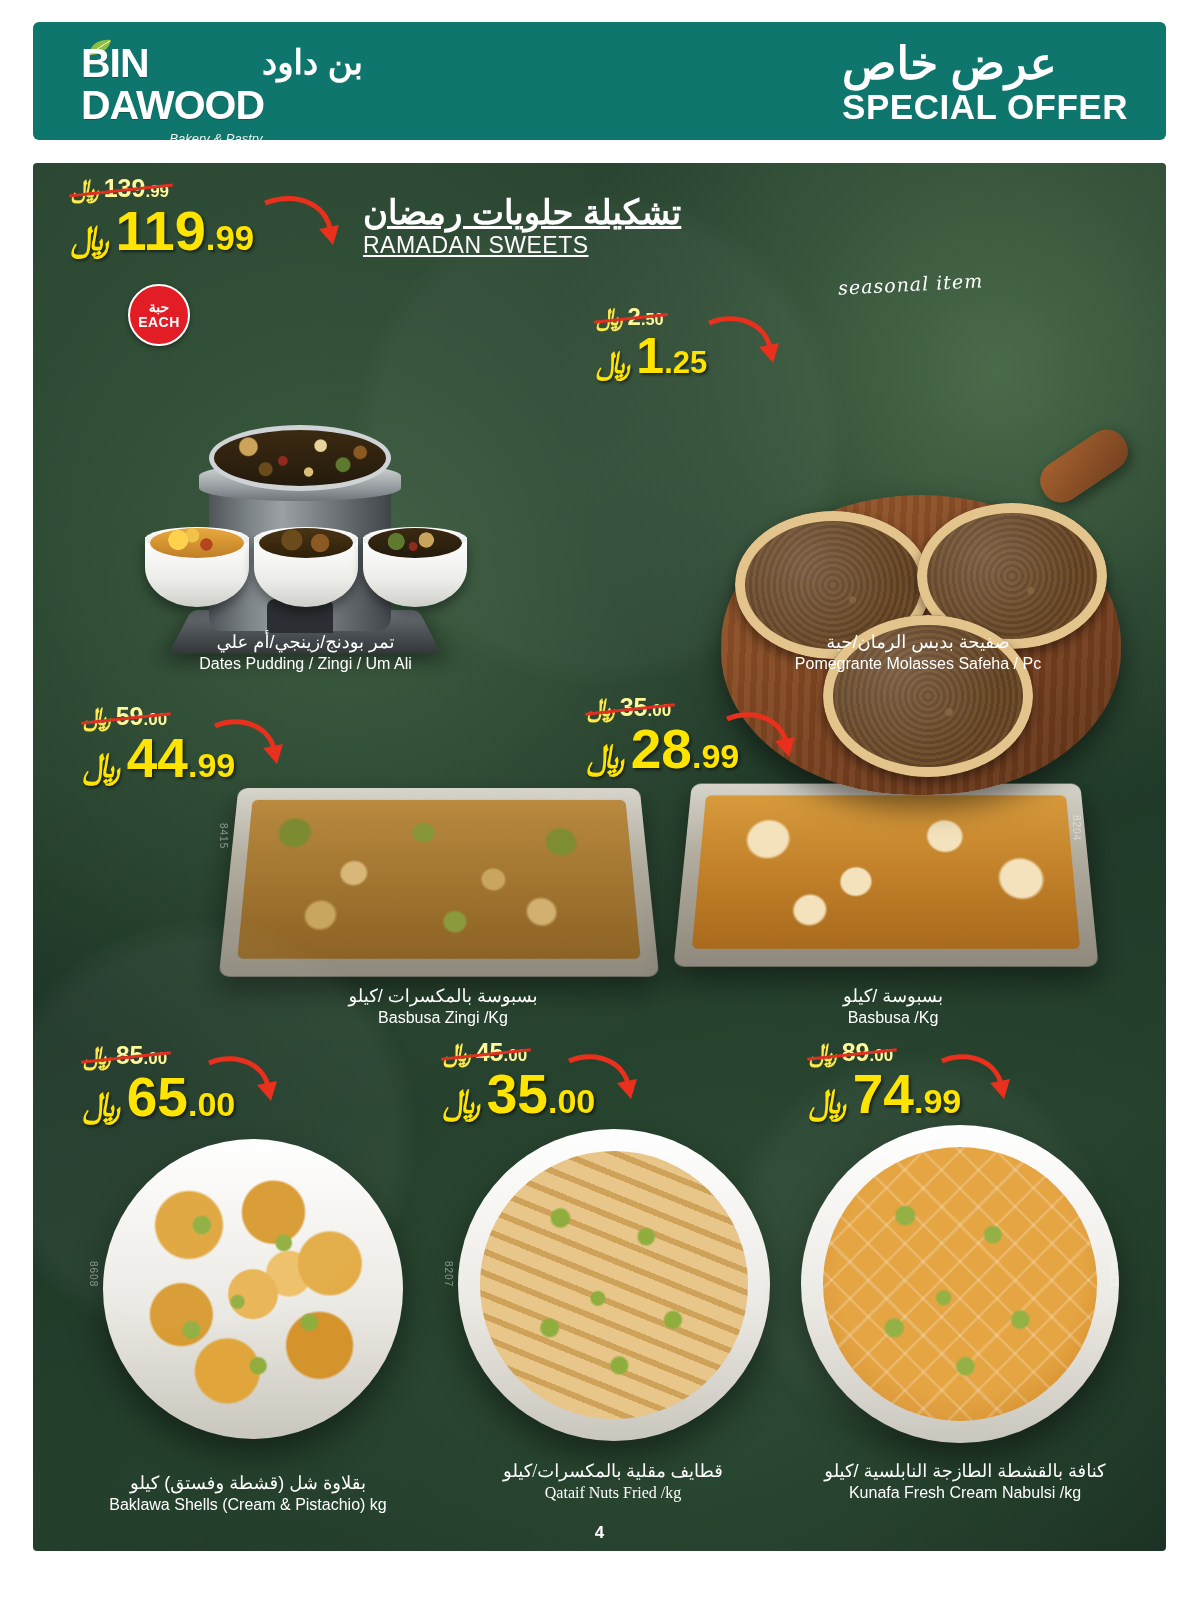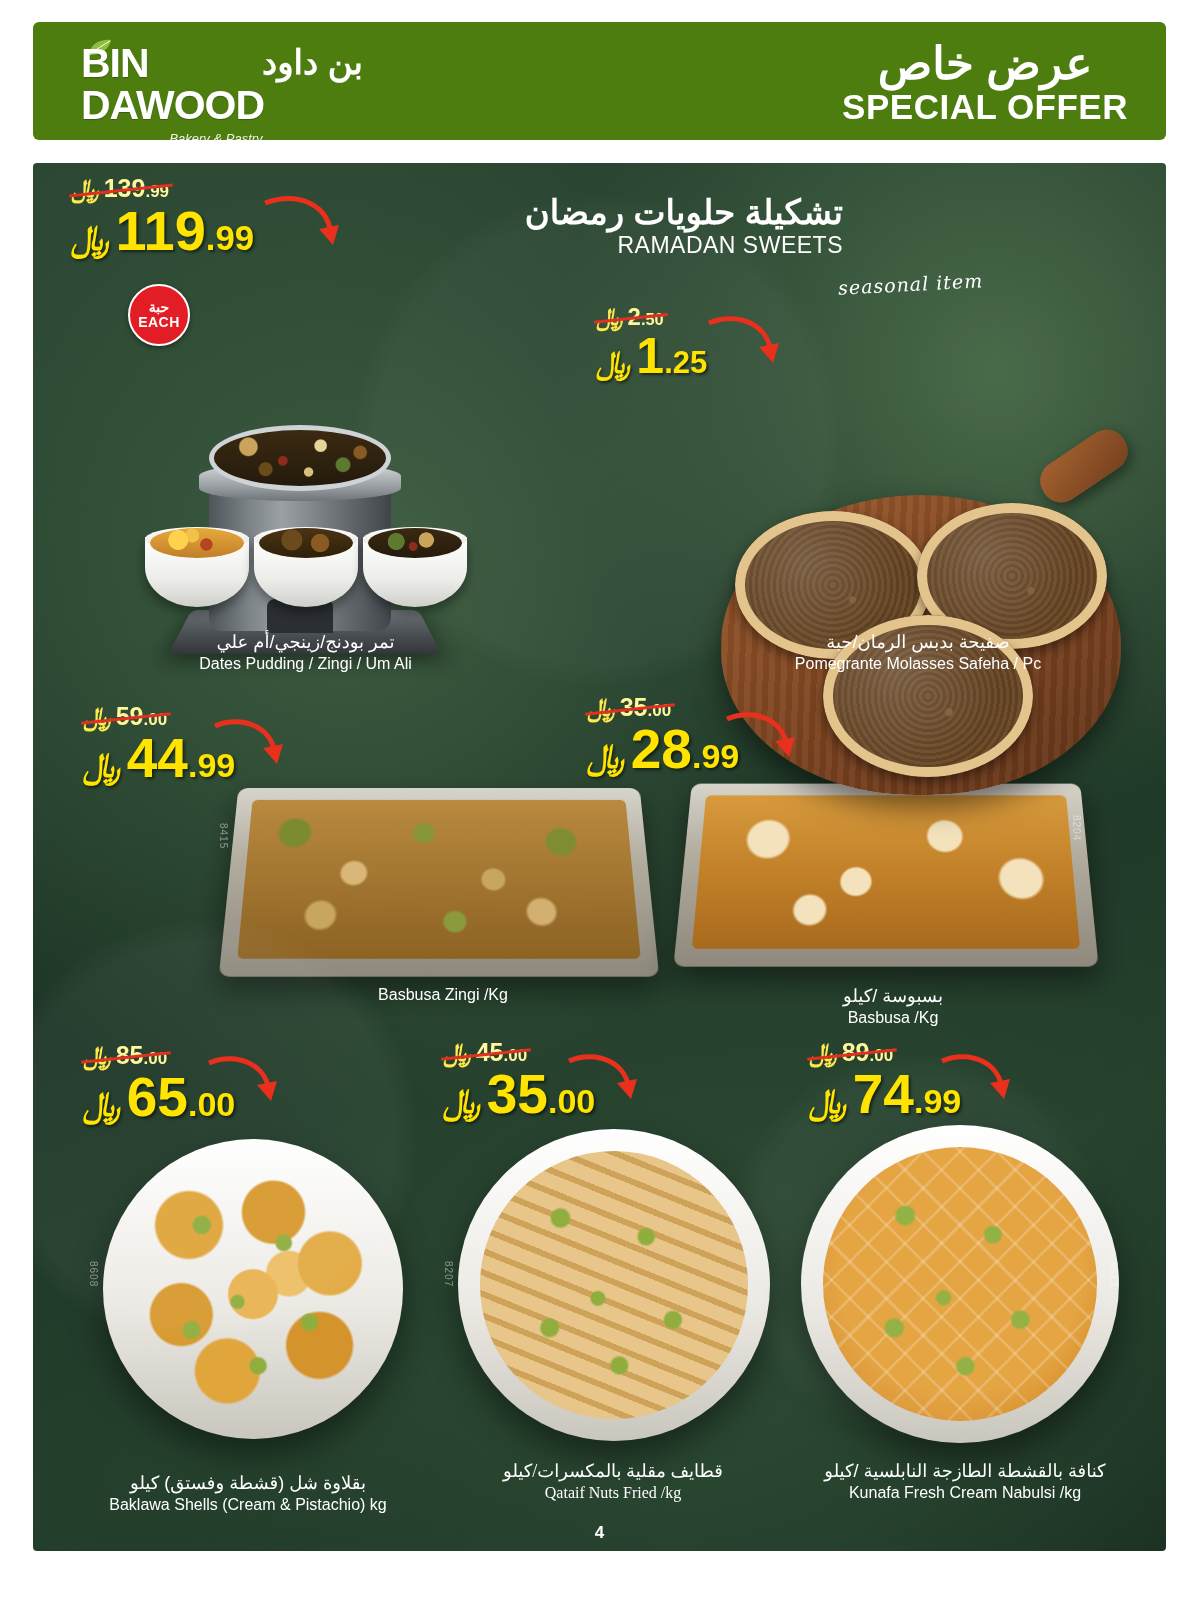--- a/index.html
+++ b/index.html
@@ -9,21 +9,21 @@
     font-family: "Liberation Sans", sans-serif;
     overflow: hidden;
     position: relative;
   }
 
   
   .header {
     position: absolute;
     left: 33px; top: 22px;
     width: 1133px; height: 118px;
-    background: #4d7c0f;
+    background: #0f766e;
     border-radius: 6px;
     overflow: hidden;
   }
   .header .logo-wrap {
     position: absolute; left: 48px; top: 22px;
     width: 290px; height: 95px;
     color: #fff;
   }
   .logo-main {
     font-size: 41px; font-weight: bold; letter-spacing: -1px;
@@ -37,21 +37,21 @@
   .logo-sub {
     font-size: 13px; font-style: italic; color: #f2f2ef;
     margin-top: 6px; text-align: center; padding-right: 20px;
   }
   .logo-leaf {
     position: absolute; left: 6px; top: -6px;
     width: 26px; height: 20px;
   }
   .header .offer {
     position: absolute; right: 38px; top: 18px;
-    text-align: center; color: #ffffff;
+    text-align: left; color: #ffffff;
   }
   .offer-ar { font-size: 45px; font-weight: bold; line-height: 1.05; }
   .offer-en { font-size: 35px; font-weight: bold; letter-spacing: .5px; }
 
   
   .page {
     position: absolute;
     left: 33px; top: 163px;
     width: 1133px; height: 1388px;
     border-radius: 4px;
@@ -119,21 +119,21 @@
     align-items: center; justify-content: center;
     font-weight: bold; line-height: 1.1;
     box-shadow: 0 2px 5px rgba(0,0,0,.4);
   }
   .each-badge .ar { font-size: 14px; }
   .each-badge .en { font-size: 14px; letter-spacing: .5px; }
 
   
   .section-title {
     position: absolute; z-index: 14;
-    text-align: right; color: #ffffff;
+    text-align: left; color: #ffffff; text-decoration: underline;
   }
   .section-title .ar { font-size: 34px; font-weight: bold; line-height: 1.15; }
   .section-title .en { font-size: 23px; letter-spacing: .5px; }
 
   .seasonal {
     position: absolute; z-index: 16;
     color: #ffffff; font-size: 19px;
     font-family: "DejaVu Serif", serif;
     font-style: italic;
     letter-spacing: 1px;
@@ -449,20 +449,21 @@
     <path d="M4 8 C32 -4 64 10 64 40" stroke="#e8301d" stroke-width="5" fill="none"></path>
     <path d="M52 30 L66 46 L72 26 Z" fill="#e8301d"></path>
   </svg>
   <div class="code-tag" style="left:185px; top:660px;">8415</div>
 
   <div class="tray" style="left:196px; top:612px; width:420px; height:206px;">
     <div class="tray-inner nuts"></div>
   </div>
 
   <div class="caption" style="left:205px; top:822px; width:410px;">
+    <span class="ar">بسبوسة بالمكسرات /كيلو</span>
     <span class="en">Basbusa Zingi /Kg</span>
   </div>
 
   <div class="price-block" style="left:556px; top:532px;">
     <div class="old-price" style="font-size:25px;">
       <span class="sar cur">﷼</span><span>35</span><span style="font-size:.68em">.00</span>
       <span class="strike"></span>
     </div>
     <div class="new-price" style="font-size:55px; margin-top:2px;">
       <span class="sar cur" style="font-size:.62em">﷼</span><span>28</span><span class="dec">.99</span>

